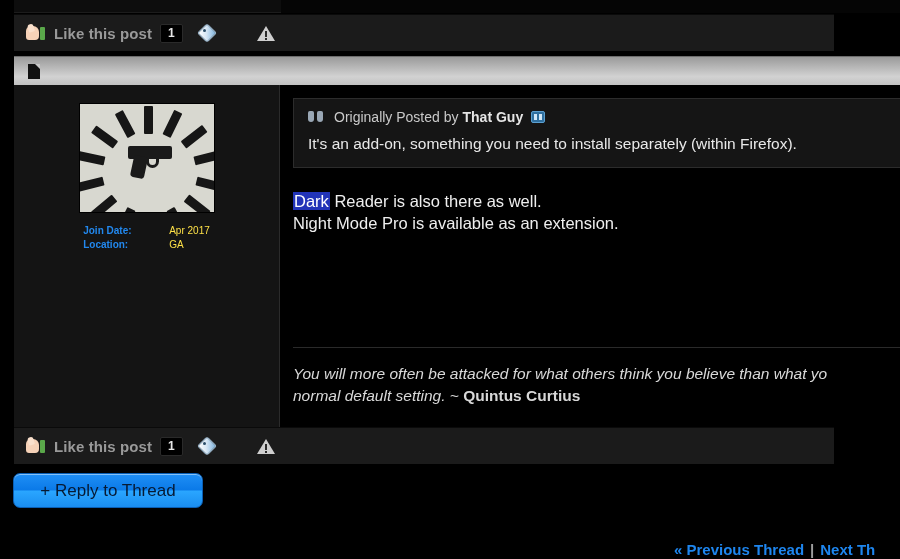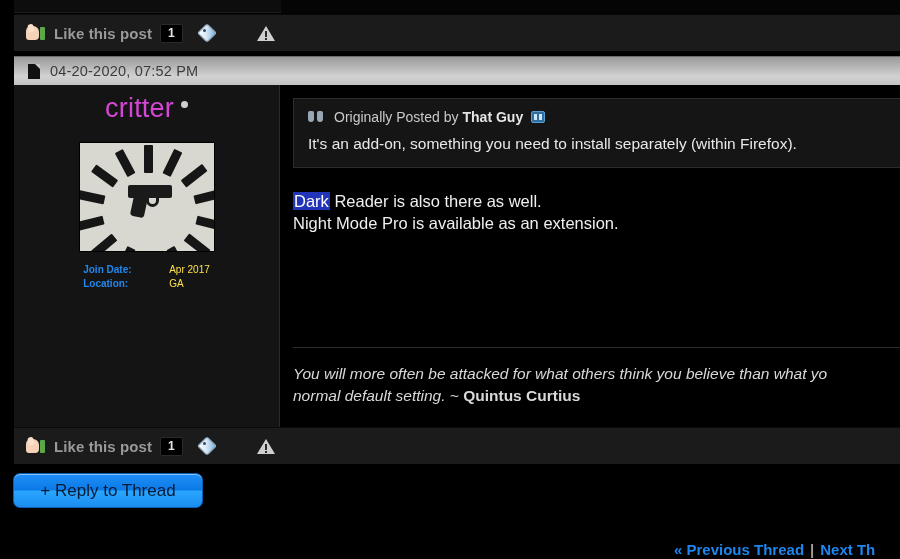--- a/index.html
+++ b/index.html
@@ -31,21 +31,21 @@
     position: absolute;
     left: 281px; top: 0;
     width: 619px; height: 13px;
     background: #050505;
   }
 
   
   .likebar {
     position: absolute;
     left: 14px;
-    width: 886px;
+    width: 820px;
     height: 38px;
     background: #1b1b1b;
     border-top: 1px solid #0a0a0a;
     border-bottom: 1px solid #000000;
     display: flex;
     align-items: center;
     padding-left: 12px;
   }
   .likebar.top { top: 14px; }
   .likebar.bottom { top: 427px; }
@@ -432,29 +432,25 @@
     </div>
     <div class="warn-icon">
       <div class="tri"></div>
         <div class="bang"></div>
         <div class="bang-dot"></div>
     </div>
   </div>
 
   <div class="datebar">
     <div class="post-icon"></div>
-    <span class="date-text">04-20-2020, 07:52 PM</span>
   </div>
 
   <div class="post">
 
     <div class="userpanel">
-      <div>
-        <span class="username">critter</span><span class="online-dot"></span>
-      </div>
 
       <div class="avatar">
         <div class="mag" style="left:64px;  top:2px;   width:9px;  height:28px; transform:rotate(0deg);"></div>
         <div class="mag" style="left:82px;  top:5px;   width:9px;  height:27px; transform:rotate(26deg);"></div>
         <div class="mag" style="left:99px;  top:14px;  width:9px;  height:27px; transform:rotate(52deg);"></div>
         <div class="mag" style="left:110px; top:30px;  width:9px;  height:27px; transform:rotate(76deg);"></div>
         <div class="mag" style="left:112px; top:50px;  width:9px;  height:27px; transform:rotate(104deg);"></div>
         <div class="mag" style="left:102px; top:67px;  width:9px;  height:27px; transform:rotate(128deg);"></div>
         <div class="mag" style="left:86px;  top:78px;  width:9px;  height:27px; transform:rotate(152deg);"></div>
         <div class="mag" style="left:66px;  top:81px;  width:9px;  height:27px; transform:rotate(180deg);"></div>

